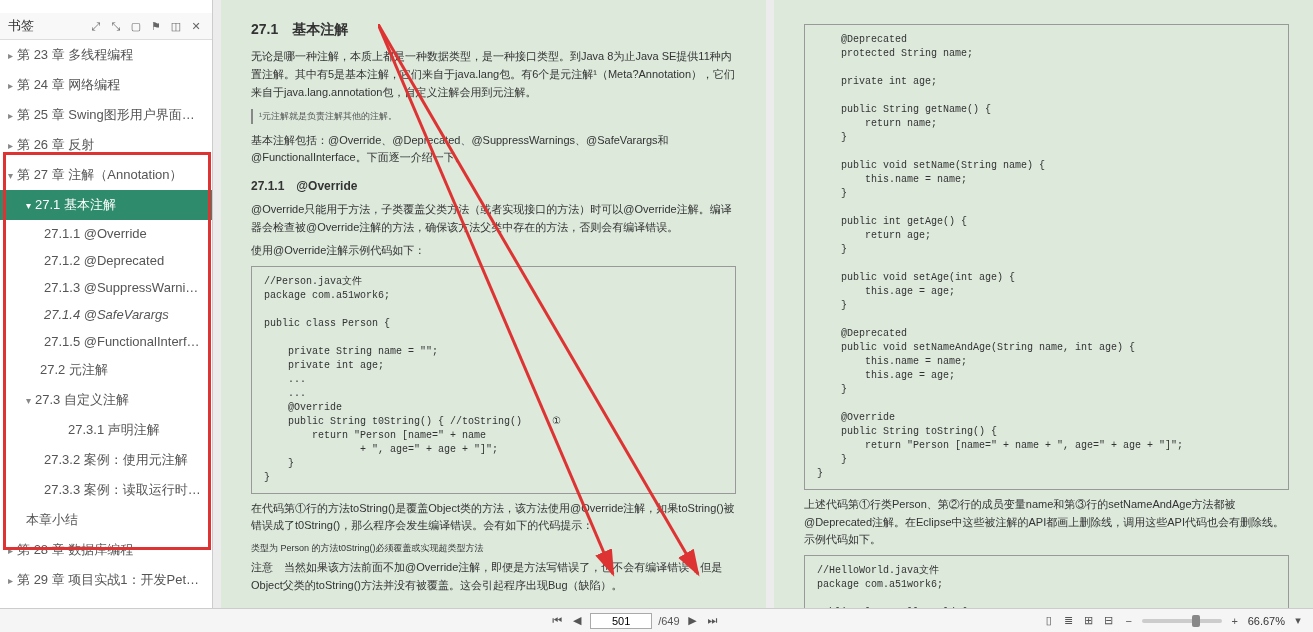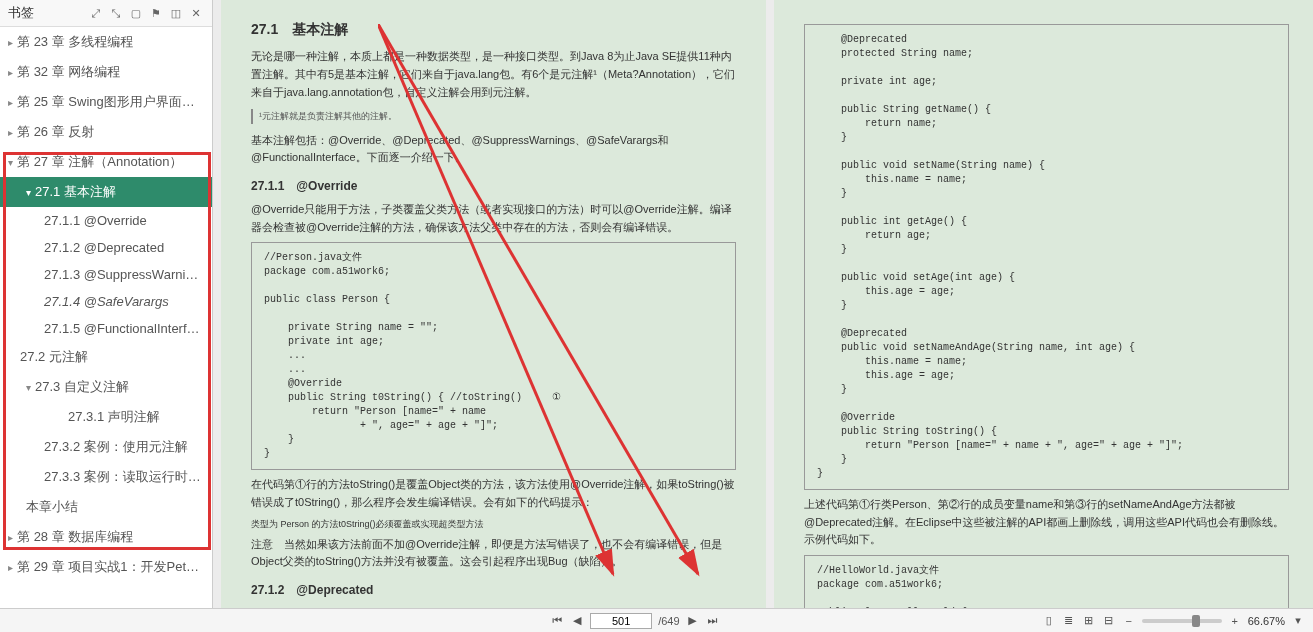--- a/index.html
+++ b/index.html
@@ -1,19 +1,19 @@
 <!DOCTYPE html>
 <html><head>
 <meta charset="utf-8">
 <style>
 * { margin: 0; padding: 0; box-sizing: border-box; }
 body { font-family: "Microsoft YaHei", Arial, sans-serif; font-size: 12px; background: #fff; overflow: hidden; width: 1313px; height: 632px; position: relative; }
 .container { display: flex; height: 608px; }
 .sidebar { width: 213px; background: #fff; border-right: 1px solid #ccc; overflow-y: auto; flex-shrink: 0; }
-.sidebar-header { display: flex; align-items: center; padding: 4px 8px; border-bottom: 1px solid #ddd; background: #f8f8f8; }
+.sidebar-header { display: flex; align-items: center; padding: 4px 8px; border-bottom: 1px solid #ddd; background: #f8f8f8; margin-top: 13px; }
 .sidebar-title { font-size: 13px; color: #333; margin-right: auto; }
 .sidebar-icon { width: 16px; height: 16px; margin-left: 4px; display: flex; align-items: center; justify-content: center; color: #666; font-size: 11px; cursor: pointer; }
 .toc-item { padding: 6px 8px; display: flex; align-items: center; color: #555; cursor: pointer; font-size: 13px; white-space: nowrap; overflow: hidden; text-overflow: ellipsis; }
 .toc-item.selected { background: #2e8b6b; color: #fff; }
 .toc-arrow { margin-right: 4px; font-size: 10px; color: #888; }
 .toc-item.selected .toc-arrow { color: #fff; }
 .highlight-frame { position: absolute; border: 3px solid #d33; pointer-events: none; }
 .content-area { flex: 1; background: #ececec; overflow: auto; display: flex; gap: 8px; padding: 0 8px; position: relative; }
 .page { background: #dce9db; width: 545px; padding: 18px 30px; font-size: 11px; color: #333; line-height: 1.6; flex-shrink: 0; }
 .section-title { font-size: 14px; font-weight: bold; margin-bottom: 8px; }
@@ -48,21 +48,21 @@
       <span class="sidebar-icon">◫</span>
       <span class="sidebar-icon">✕</span>
     </div>
     <div id="toc-list">
         <div class="toc-item" style="padding-left: 8px;">
           <span class="toc-arrow">▸</span>
           <span>第 23 章  多线程编程</span>
         </div>
         <div class="toc-item" style="padding-left: 8px;">
           <span class="toc-arrow">▸</span>
-          <span>第 32 章  网络编程</span>
+          <span>第 24 章  网络编程</span>
         </div>
         <div class="toc-item" style="padding-left: 8px;">
           <span class="toc-arrow">▸</span>
           <span>第 25 章  Swing图形用户界面…</span>
         </div>
         <div class="toc-item" style="padding-left: 8px;">
           <span class="toc-arrow">▸</span>
           <span>第 26 章  反射</span>
         </div>
         <div class="toc-item" style="padding-left: 8px;">
@@ -81,21 +81,21 @@
         </div>
         <div class="toc-item" style="padding-left: 44px;">
           <span>27.1.3  @SuppressWarni…</span>
         </div>
         <div class="toc-item" style="padding-left: 44px; font-style: italic;">
           <span>27.1.4  @SafeVarargs</span>
         </div>
         <div class="toc-item" style="padding-left: 44px;">
           <span>27.1.5  @FunctionalInterf…</span>
         </div>
-        <div class="toc-item" style="padding-left: 20px;">
+        <div class="toc-item" style="padding-left: 40px;">
           <span>27.2  元注解</span>
         </div>
         <div class="toc-item" style="padding-left: 26px;">
           <span class="toc-arrow">▾</span>
           <span>27.3  自定义注解</span>
         </div>
         <div class="toc-item" style="padding-left: 68px;">
           <span>27.3.1  声明注解</span>
         </div>
         <div class="toc-item" style="padding-left: 44px;">
@@ -119,20 +119,21 @@
   </div>
 
   <div class="content-area">
     <div class="page">
       <div class="section-title">27.1　基本注解</div>
       <div class="body-text">无论是哪一种注解，本质上都是一种数据类型，是一种接口类型。到Java 8为止Java SE提供11种内置注解。其中有5是基本注解，它们来自于java.lang包。有6个是元注解¹（Meta?Annotation），它们来自于java.lang.annotation包，自定义注解会用到元注解。</div>
       <div class="footnote">¹元注解就是负责注解其他的注解。</div>
       <div class="body-text">基本注解包括：@Override、@Deprecated、@SuppressWarnings、@SafeVarargs和@FunctionalInterface。下面逐一介绍一下。</div>
       <div class="sub-title">27.1.1　@Override</div>
       <div class="body-text">@Override只能用于方法，子类覆盖父类方法（或者实现接口的方法）时可以@Override注解。编译器会检查被@Override注解的方法，确保该方法父类中存在的方法，否则会有编译错误。</div>
+      <div class="body-text">使用@Override注解示例代码如下：</div>
       <div class="code-block">//Person.java文件
 package com.a51work6;
 
 public class Person {
 
     private String name = "";
     private int age;
     ...
     ...
     @Override

